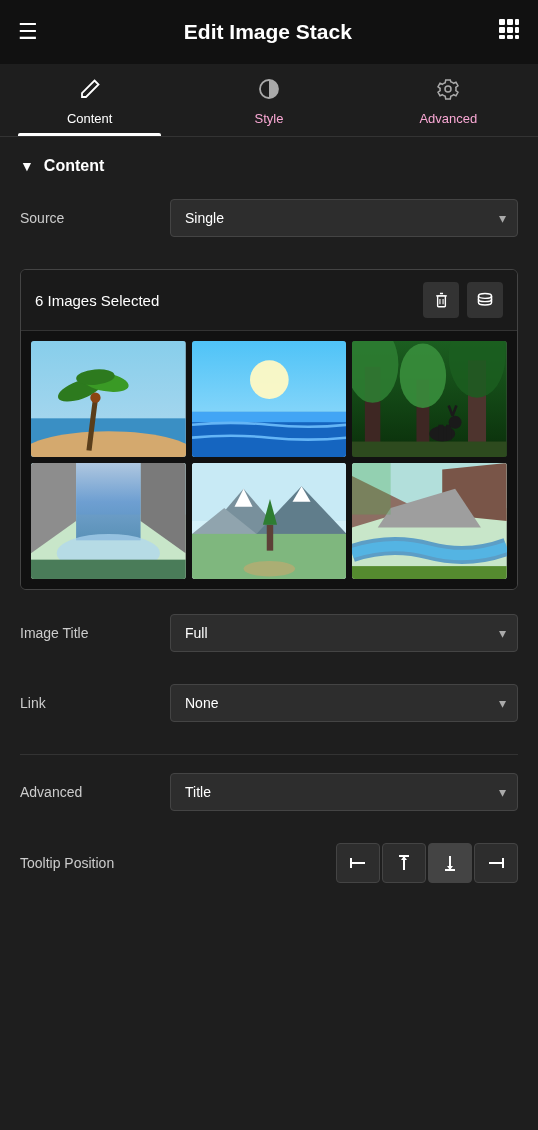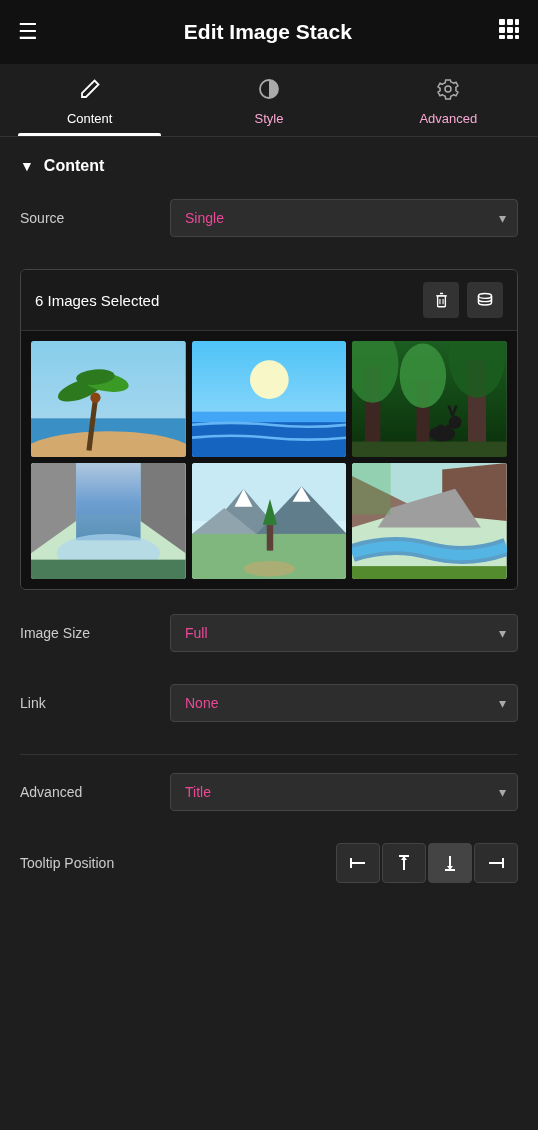--- a/index.html
+++ b/index.html
@@ -99,21 +99,21 @@
     }
     .select-wrapper {
       flex: 1;
       position: relative;
     }
     .select-wrapper select {
       width: 100%;
       background: #2d2d2d;
       border: 1px solid #444;
       border-radius: 4px;
-      color: #ec4899;
+      color: #ffffff;
       font-size: 14px;
       padding: 10px 14px;
       appearance: none;
       -webkit-appearance: none;
       cursor: pointer;
     }
     .select-arrow {
       position: absolute;
       right: 12px;
       top: 50%;
@@ -437,21 +437,21 @@
           <path d="M0 70 Q30 60 60 68 Q90 76 120 65" stroke="#4fc3f7" stroke-width="8" fill="none" opacity="0.6"></path>
 
           <rect y="80" width="120" height="10" fill="#558b2f"></rect>
           <rect y="0" width="30" height="40" fill="#4caf50" opacity="0.3"></rect>
         </svg>
       </div>
     </div>
   </div>
 
   <div class="form-row">
-    <span class="form-label">Image Size</span>
+    <span class="form-label">Image Title</span>
     <div class="select-wrapper">
       <select>
         <option>Full</option>
         <option>Large</option>
         <option>Medium</option>
         <option>Thumbnail</option>
       </select>
       <span class="select-arrow">▾</span>
     </div>
   </div>

